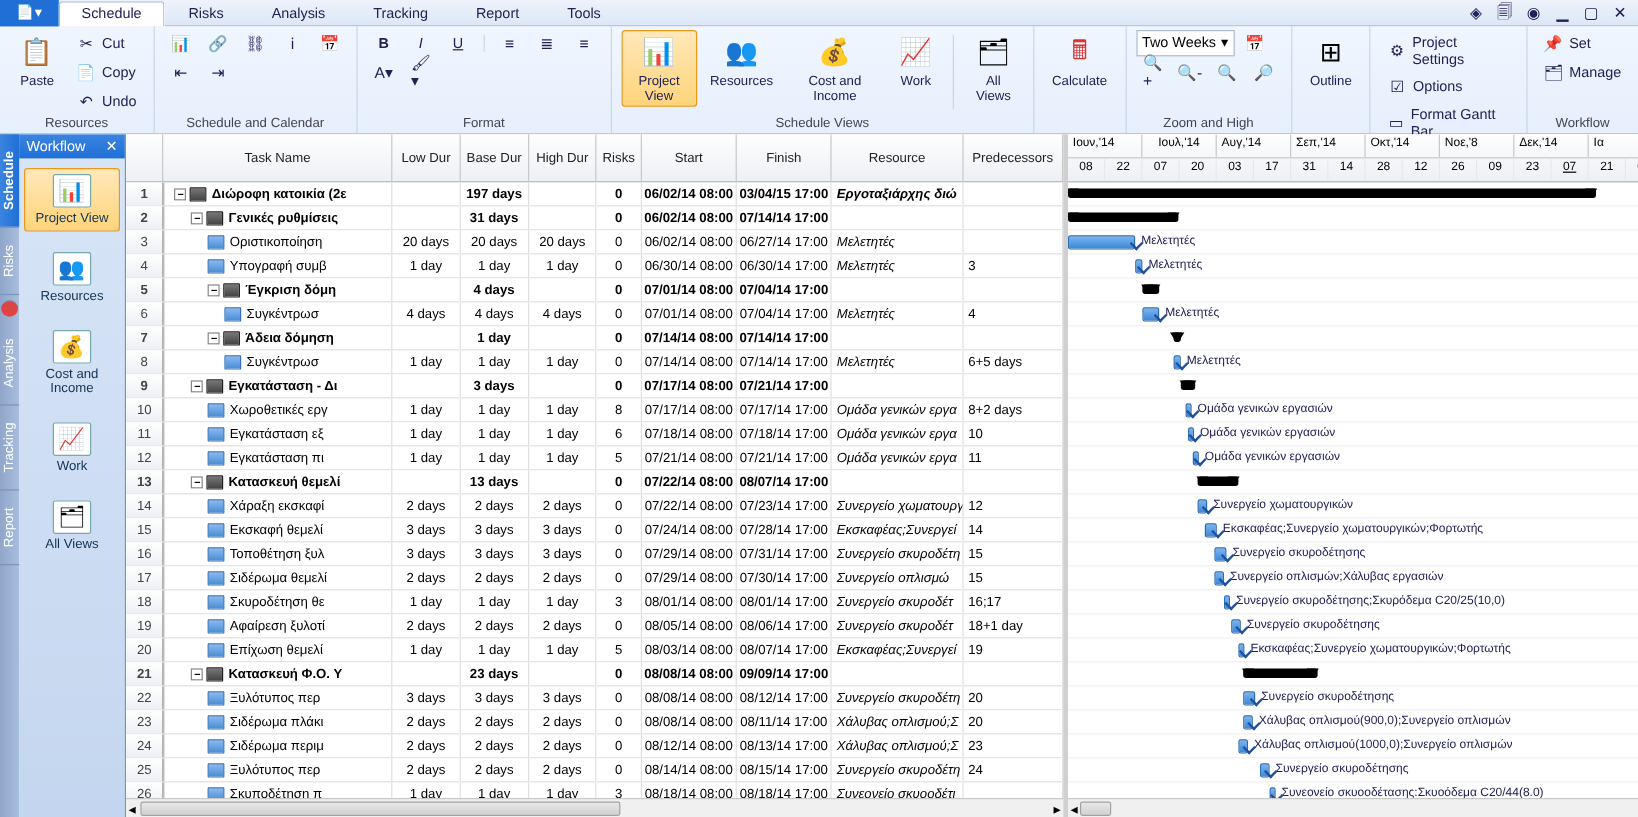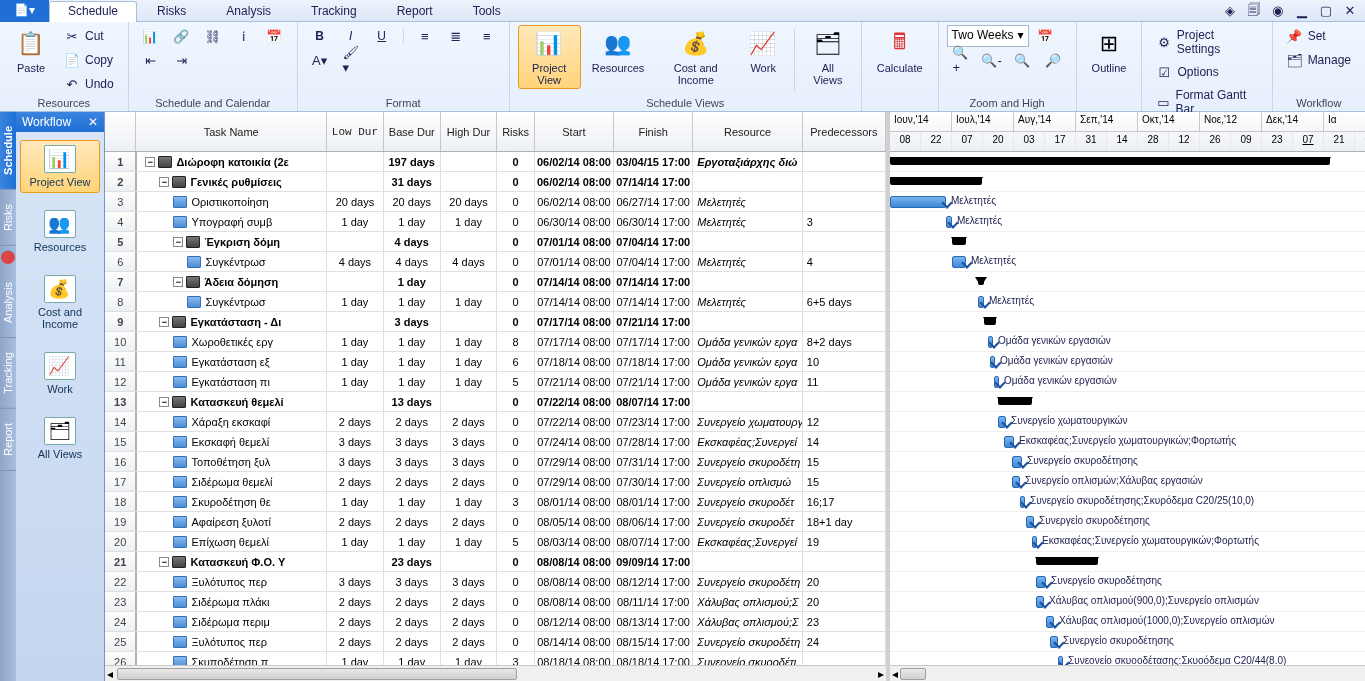--- a/index.html
+++ b/index.html
@@ -348,21 +348,21 @@
           <div class="lbl">All Views</div>
         </div>
       </div>
   </div>
 
   <div class="grid-wrap">
     <div class="grid">
       <div class="grid-head" id="grid-head">
           <div class="gh" style="width: 32px;"></div>
           <div class="gh" style="width: 195px;">Task Name</div>
-          <div class="gh" style="width: 58px; font-family: Liberation Mono, monospace;">Low Dur</div>
+          <div class="gh" style="width: 58px;">Low Dur</div>
           <div class="gh" style="width: 58px;">Base Dur</div>
           <div class="gh" style="width: 58px;">High Dur</div>
           <div class="gh" style="width: 38px;">Risks</div>
           <div class="gh" style="width: 81px;">Start</div>
           <div class="gh" style="width: 81px;">Finish</div>
           <div class="gh" style="width: 112px;">Resource</div>
           <div class="gh" style="width: 85px;">Predecessors</div>
         </div>
       <div class="grid-body" id="grid-body">
           <div class="gr bold">
@@ -682,25 +682,25 @@
         <span>◂</span>
           <div class="thumb" style="width:400px;margin-left:4px"></div>
           <span style="margin-left:auto">▸</span>
       </div>
     </div>
 
     <div class="gantt">
       <div class="gantt-head">
         <div class="gantt-months" id="gantt-months">
             <div class="gm" style="width: 62px;">Ιουν,'14</div>
-            <div class="gm" style="width: 62px;">Ιουλ,'14</div>
+            <div class="gm" style="width: 62px; text-align: center;">Ιουλ,'14</div>
             <div class="gm" style="width: 62px;">Αυγ,'14</div>
             <div class="gm" style="width: 62px;">Σεπ,'14</div>
             <div class="gm" style="width: 62px;">Οκτ,'14</div>
-            <div class="gm" style="width: 62px;">Νοε,'12</div>
+            <div class="gm" style="width: 62px;">Νοε,'8</div>
             <div class="gm" style="width: 62px;">Δεκ,'14</div>
             <div class="gm" style="width: 62px;">Ια</div>
           </div>
         <div class="gantt-days" id="gantt-days">
             <div class="gd" style="width: 31px;">08</div>
             <div class="gd" style="width: 31px;">22</div>
             <div class="gd" style="width: 31px;">07</div>
             <div class="gd" style="width: 31px;">20</div>
             <div class="gd" style="width: 31px;">03</div>
             <div class="gd" style="width: 31px;">17</div>
@@ -828,21 +828,21 @@
               <span class="link"></span>
             </div>
           </div>
           <div class="gantt-row">
             <div class="bar task" style="left: 146px; width: 8px;">
               <span class="bar-label">Χάλυβας οπλισμού(900,0);Συνεργείο οπλισμών</span>
               <span class="link"></span>
             </div>
           </div>
           <div class="gantt-row">
-            <div class="bar task" style="left: 156px; width: 8px;">
+            <div class="bar task" style="left: 142px; width: 8px;">
               <span class="bar-label">Χάλυβας οπλισμού(1000,0);Συνεργείο οπλισμών</span>
               <span class="link"></span>
             </div>
           </div>
           <div class="gantt-row">
             <div class="bar task" style="left: 160px; width: 8px;">
               <span class="bar-label">Συνεργείο σκυροδέτησης</span>
               <span class="link"></span>
             </div>
           </div>

